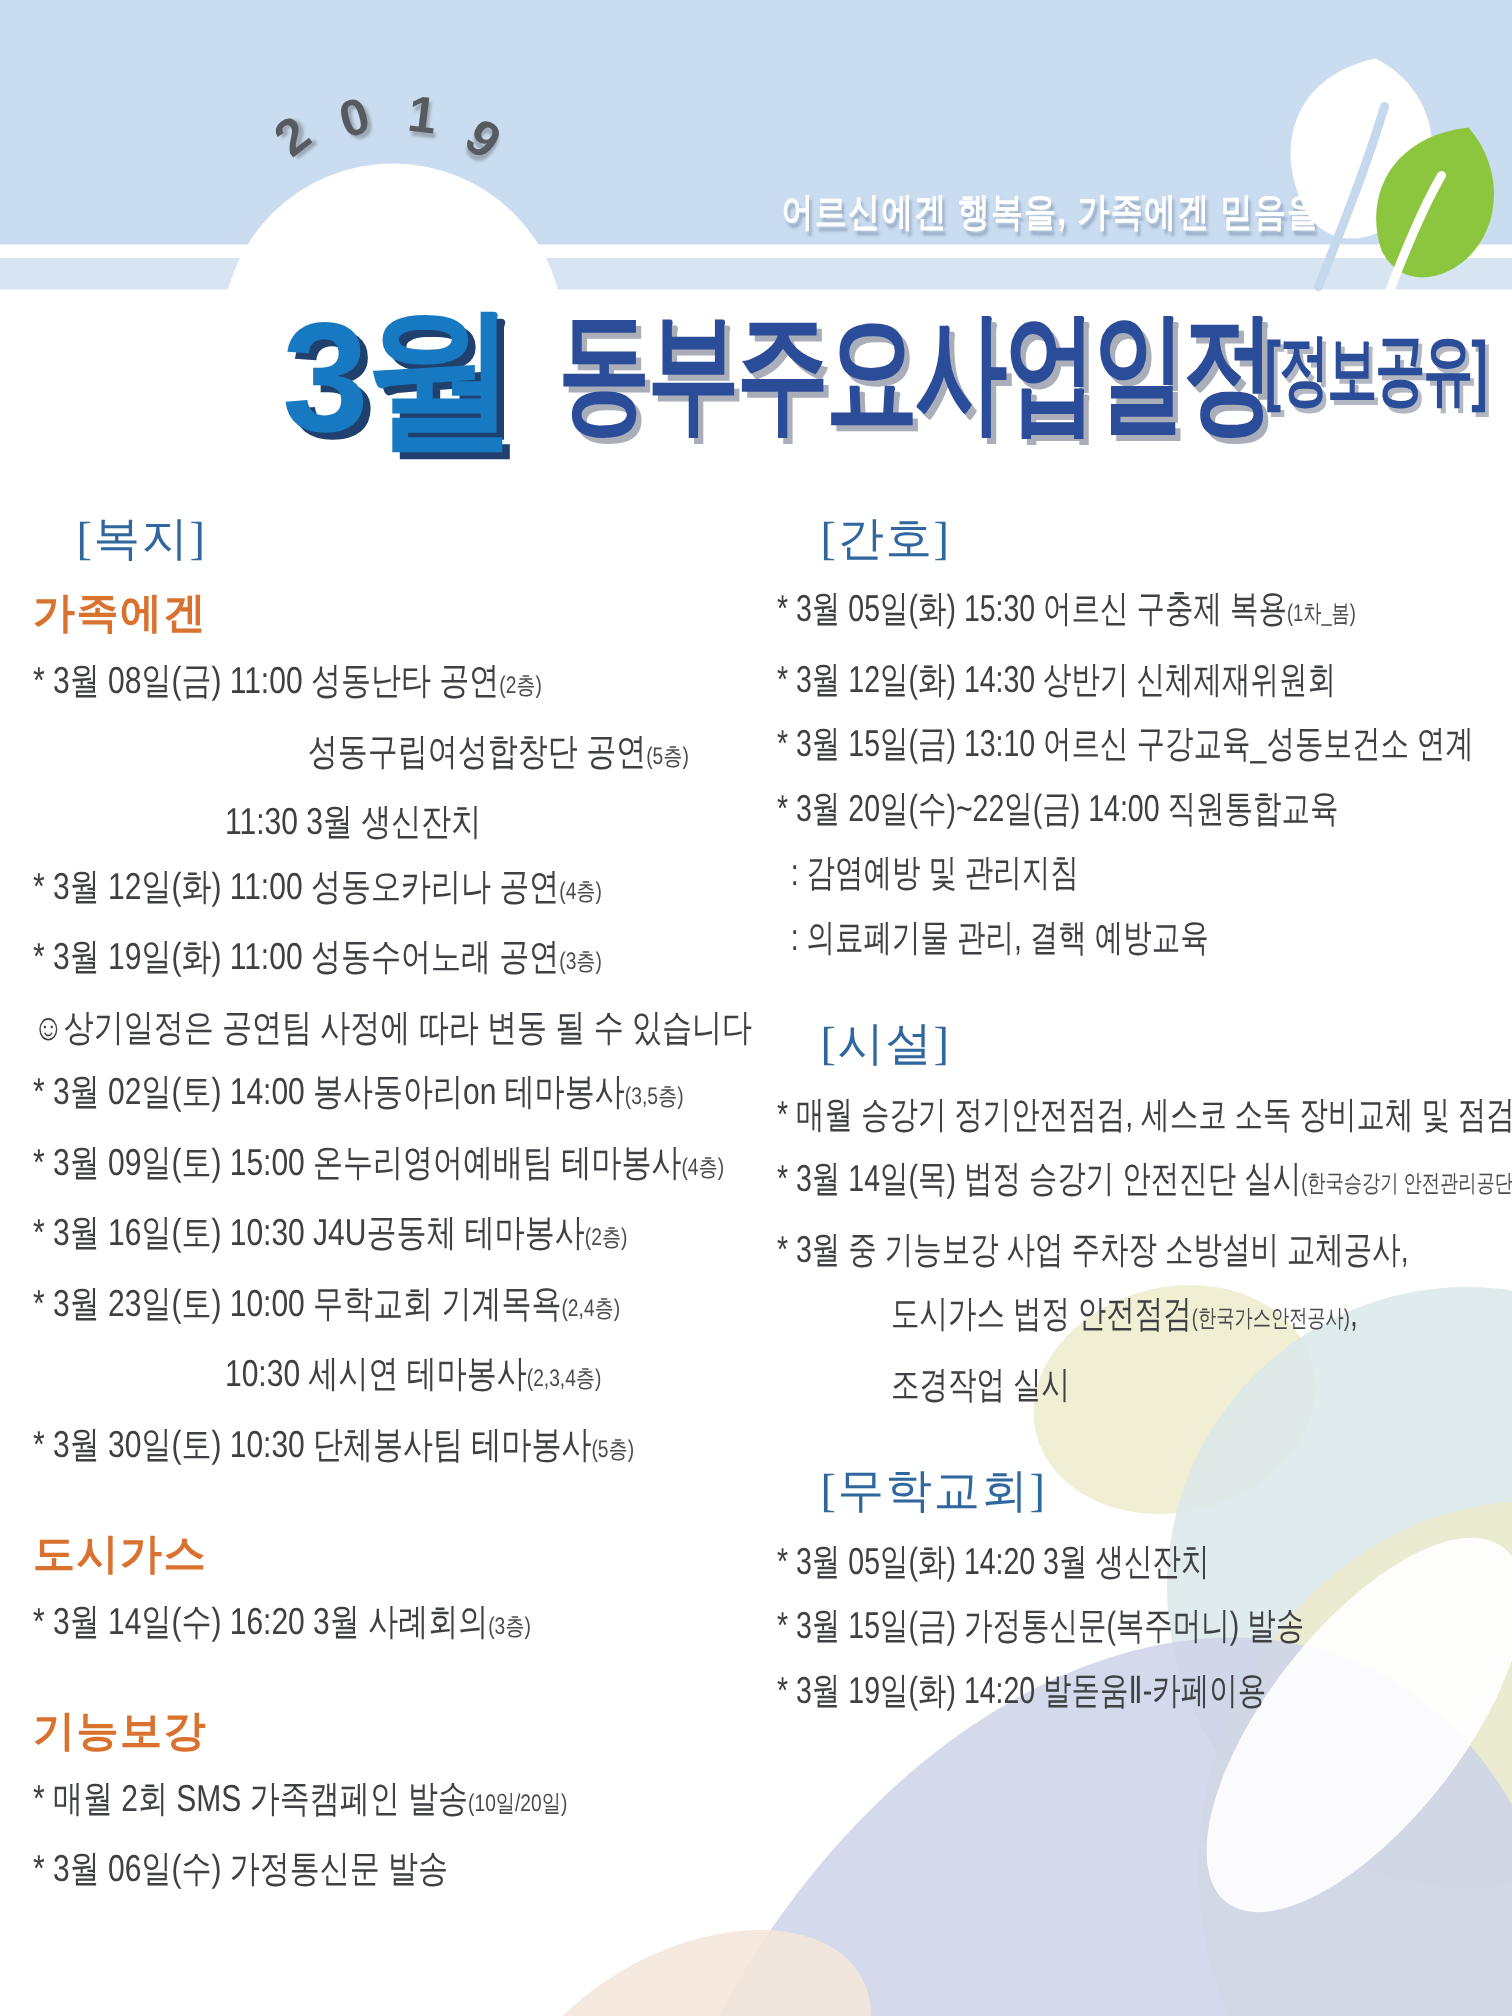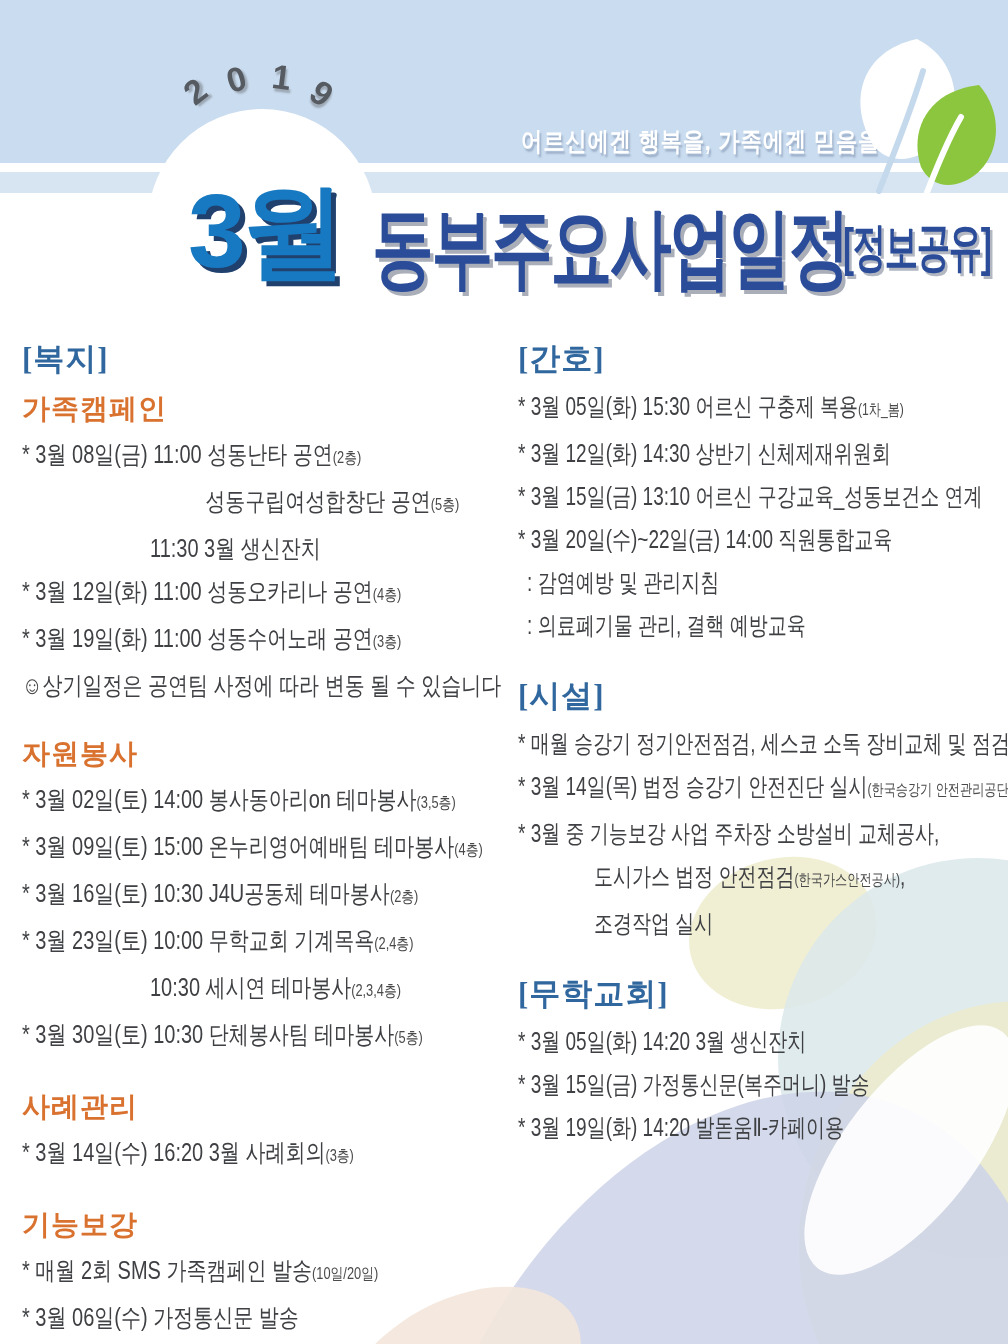--- a/index.html
+++ b/index.html
@@ -22,21 +22,21 @@
   .y3{left:312px;top:74px;transform:rotate(37deg);}
 
   .tagline{position:absolute;left:521px;top:124px;z-index:3;color:#ffffff;font-weight:bold;
            font-size:26px;white-space:nowrap;transform:scaleX(.82);transform-origin:left top;
            text-shadow:2px 3px 2px rgba(125,145,175,.6);letter-spacing:1px;}
 
   
   .logo{position:absolute;left:843px;top:33px;z-index:3;}
 
   
-  .t-month{position:absolute;left:188px;top:179px;z-index:4;font-size:104px;font-weight:bold;
+  .t-month{position:absolute;left:188px;top:200px;z-index:4;font-size:104px;font-weight:bold;
            color:#1779c1;letter-spacing:-4px;text-shadow:5px 5px 0 #20406e;line-height:1;}
   .t-main{position:absolute;left:372px;top:204px;z-index:4;font-size:88px;font-weight:bold;
           color:#2b4c99;white-space:nowrap;line-height:1;letter-spacing:-3px;
           transform:scaleX(.70);transform-origin:left top;text-shadow:5px 4px 0 #a9aeb9;}
   .t-bracket{position:absolute;left:843px;top:221px;z-index:4;font-size:52px;font-weight:bold;
           color:#2b4c99;white-space:nowrap;line-height:1;letter-spacing:-2px;
           transform:scaleX(.64);transform-origin:left top;text-shadow:4px 3px 0 #b2b7c1;}
 
   
   .decor div{position:absolute;border-radius:50%;}
@@ -45,22 +45,22 @@
   .pet-yellow2{left:800px;top:1000px;width:420px;height:470px;background:#ecebc9;opacity:.8;transform:rotate(12deg);}
   .pet-lavender{left:440px;top:1070px;width:580px;height:840px;background:#cdd4e7;opacity:.85;transform:rotate(26deg);}
   .pet-white{left:845px;top:1000px;width:130px;height:300px;background:#ffffff;opacity:.9;transform:rotate(38deg);}
   .pet-cream{left:330px;top:1300px;width:260px;height:160px;background:#f4e7db;opacity:.9;transform:rotate(-28deg);}
 
   
   .col{position:absolute;top:338px;z-index:5;}
   .col-left{left:22px;width:470px;}
   .col-right{left:518px;width:506px;}
 
-  .sec{font-family:"Liberation Serif",serif;font-weight:bold;font-size:31px;color:#30679e;
-       margin-bottom:10px;letter-spacing:1px;}
+  .sec{font-family:"Liberation Serif",serif;font-weight:normal;font-size:31px;color:#30679e;
+       margin-bottom:10px;letter-spacing:1px;margin-left:29px;}
   .sub{font-family:"Liberation Serif",serif;font-weight:bold;font-size:28px;color:#d9712f;
        margin-bottom:10px;letter-spacing:1px;}
   .gap{margin-top:34px;}
   .item{font-size:25px;color:#3f4043;white-space:nowrap;line-height:32px;margin-bottom:11px;
         transform:scaleX(.80);transform-origin:left top;}
   .col-right .item{transform:scaleX(.76);}
   .item .sm{font-size:16px;color:#4a4a4a;}
   .ind0{padding-left:0;}
   .ind1{padding-left:160px;}
   .ind2{padding-left:229px;}
@@ -102,35 +102,34 @@
       <path d="M80,170 C92,138 104,108 118,84" stroke="#ffffff" stroke-width="6" fill="none" stroke-linecap="round"></path>
     </svg>
   </div>
 
   <div class="t-month">3월</div>
   <div class="t-main">동부주요사업일정</div>
   <div class="t-bracket">[정보공유]</div>
 
   <div class="col col-left" id="col-left">
       <div class="sec">[복지]</div>
-      <div class="sub">가족캠페인</div>
+      <div class="sub">가족에겐</div>
       <div class="item ind0"><span>* 3월 08일(금) 11:00 성동난타 공연</span><span class="sm">(2층)</span></div>
       <div class="item ind2"><span>성동구립여성합창단 공연</span><span class="sm">(5층)</span></div>
       <div class="item ind1"><span>11:30 3월 생신잔치</span></div>
       <div class="item ind0"><span>* 3월 12일(화) 11:00 성동오카리나 공연</span><span class="sm">(4층)</span></div>
       <div class="item ind0"><span>* 3월 19일(화) 11:00 성동수어노래 공연</span><span class="sm">(3층)</span></div>
       <div class="item ind0"><span>☺상기일정은 공연팀 사정에 따라 변동 될 수 있습니다</span></div>
-      <div class="sub gap">자원봉사</div>
       <div class="item ind0"><span>* 3월 02일(토) 14:00 봉사동아리on 테마봉사</span><span class="sm">(3,5층)</span></div>
       <div class="item ind0"><span>* 3월 09일(토) 15:00 온누리영어예배팀 테마봉사</span><span class="sm">(4층)</span></div>
       <div class="item ind0"><span>* 3월 16일(토) 10:30 J4U공동체 테마봉사</span><span class="sm">(2층)</span></div>
       <div class="item ind0"><span>* 3월 23일(토) 10:00 무학교회 기계목욕</span><span class="sm">(2,4층)</span></div>
       <div class="item ind1"><span>10:30 세시연 테마봉사</span><span class="sm">(2,3,4층)</span></div>
       <div class="item ind0"><span>* 3월 30일(토) 10:30 단체봉사팀 테마봉사</span><span class="sm">(5층)</span></div>
-      <div class="sub gap">사례관리</div>
+      <div class="sub gap">도시가스</div>
       <div class="item ind0"><span>* 3월 14일(수) 16:20 3월 사례회의</span><span class="sm">(3층)</span></div>
       <div class="sub gap">기능보강</div>
       <div class="item ind0"><span>* 매월 2회 SMS 가족캠페인 발송</span><span class="sm">(10일/20일)</span></div>
       <div class="item ind0"><span>* 3월 06일(수) 가정통신문 발송</span></div>
     </div>
   <div class="col col-right" id="col-right">
       <div class="sec">[간호]</div>
       <div class="item ind0"><span>* 3월 05일(화) 15:30 어르신 구충제 복용</span><span class="sm">(1차_봄)</span></div>
       <div class="item ind0"><span>* 3월 12일(화) 14:30 상반기 신체제재위원회</span></div>
       <div class="item ind0"><span>* 3월 15일(금) 13:10 어르신 구강교육_성동보건소 연계</span></div>

